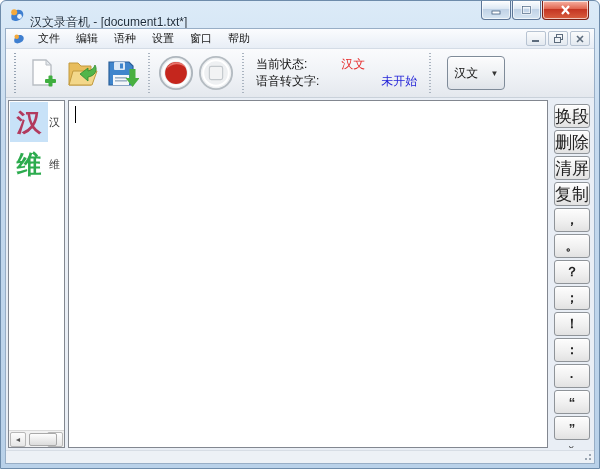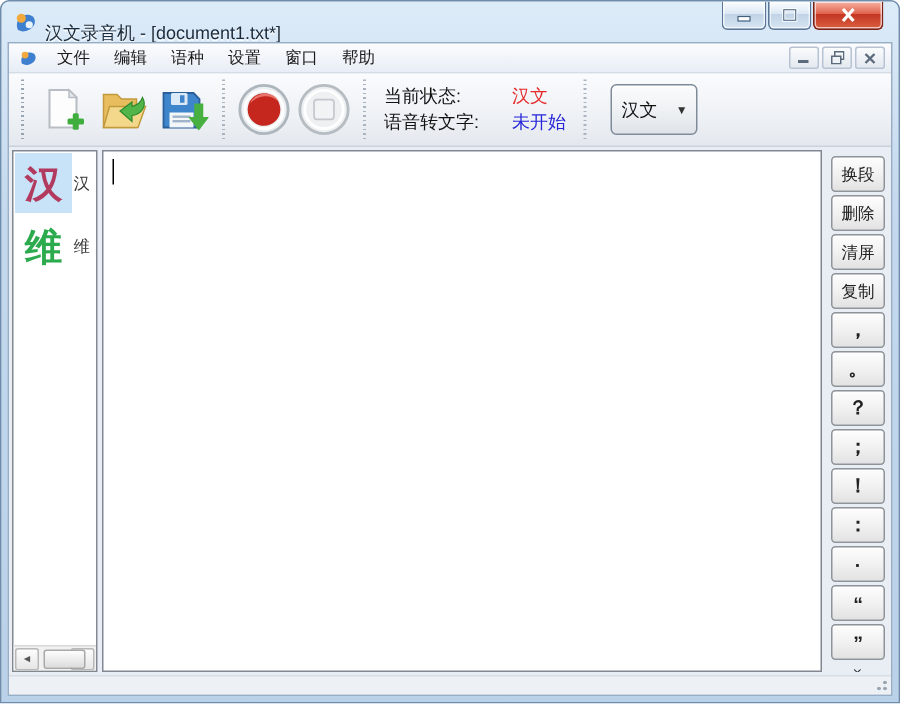--- a/index.html
+++ b/index.html
@@ -60,21 +60,21 @@
     background:repeating-linear-gradient(180deg,#9fab ba 0,#9fabba 0); }
   .grip-v, .tb-sep { width:2px; height:40px; margin:0 6px;
     background:repeating-linear-gradient(180deg,#9cascb 0 1px, transparent 1px 3px); }
   .grip-v { background:repeating-linear-gradient(180deg,#97a4b4 0 1px, transparent 1px 3px); }
   .tb-sep { background:repeating-linear-gradient(180deg,#aab4c0 0 1px, transparent 1px 3px); }
   .tb-btn { width:38px; height:40px; display:flex; align-items:center; justify-content:center;
     border:1px solid transparent; border-radius:3px; margin:0 1px; }
   .status-block { font-size:12px; line-height:17px; margin:0 6px; color:#111; display:grid;
     grid-template-columns:auto auto; column-gap:22px; }
   .status-val-lang { color:#e62929; }
-  .status-val-state { color:#2626d8; }
+  .status-val-state { color:#2626d8;margin-left:40px; }
   .combo {
     width:58px; height:34px; margin-left:10px; border:1px solid #7f8b99; border-radius:4px;
     background:linear-gradient(180deg,#fcfcfd 0%,#eceff2 60%,#dfe3e9 100%);
     display:flex; align-items:center; padding:0 6px; font-size:12px; color:#111;
     box-shadow:inset 0 1px 0 #fff;
   }
   .combo .arrow { margin-left:auto; font-size:8px; color:#333; }
 
   
   .main { flex:1; display:flex; padding:2px 1px 2px 2px; overflow:hidden; }
@@ -102,21 +102,21 @@
   .editor { flex:1; border:1px solid #828790; background:#fff; margin:0 3px; position:relative; }
   .caret { position:absolute; left:6px; top:5px; width:1px; height:17px; background:#000; }
 
   .rightcol { width:42px; display:flex; flex-direction:column; align-items:center; overflow:hidden; }
   .grip-h { width:32px; height:4px; margin:1px 0 3px;
     background:repeating-linear-gradient(90deg,#97a4b4 0 1px, transparent 1px 3px); }
   .rc-btn {
     width:36px; height:24px; margin-bottom:2px; flex:0 0 auto;
     border:1px solid #8f9499; border-radius:3px;
     background:linear-gradient(180deg,#fdfdfd 0%,#f0f0f0 55%,#e2e2e2 100%);
-    font-size:11px; color:#222; display:flex; align-items:center; justify-content:center;
+    font-size:17px; color:#222; display:flex; align-items:center; justify-content:center;
     box-shadow:inset 0 1px 0 #fff;
   }
   .rc-btn.punct { font-size:13px; font-weight:bold; }
   .rc-more { width:36px; height:12px; display:flex; align-items:center; justify-content:center;
     font-size:11px; color:#333; flex:0 0 auto; }
   .rc-more span { display:inline-block; transform:rotate(90deg); letter-spacing:-1px; }
 
   
   .statusbar { height:13px; background:#edf1f6; border-top:1px solid #d7dde5; position:relative; }
   .resize-grip { position:absolute; right:2px; bottom:2px; width:10px; height:10px;

